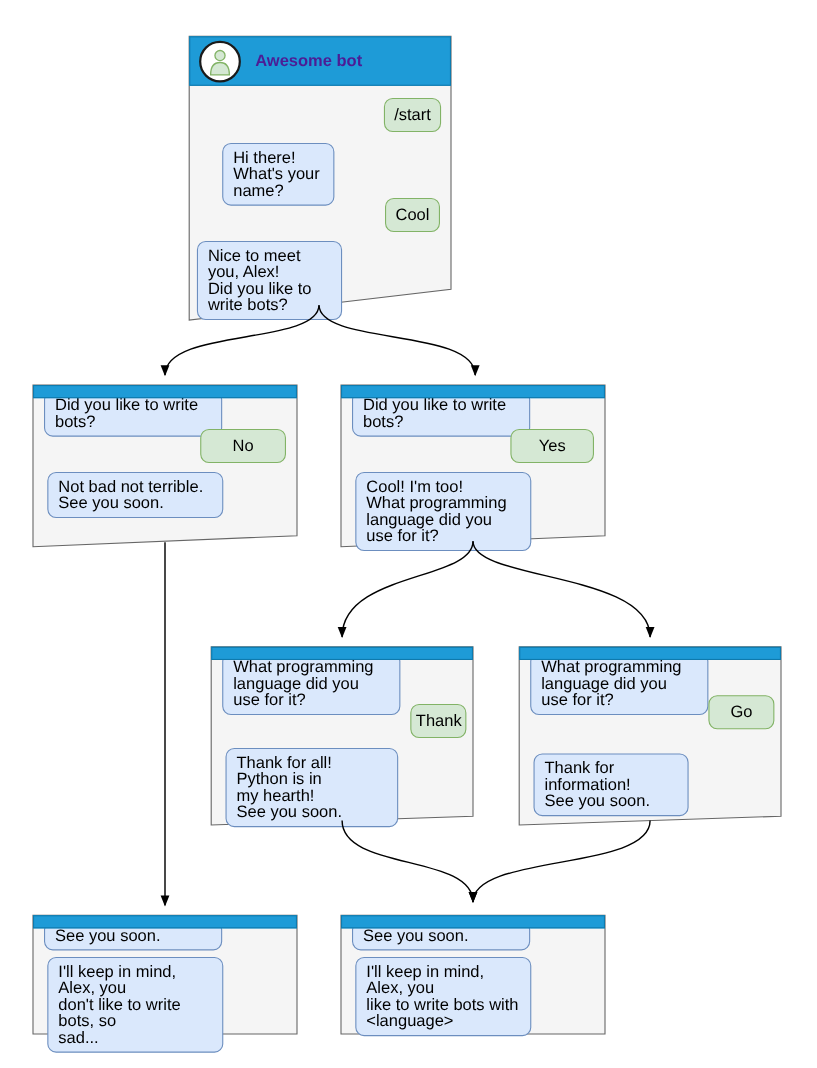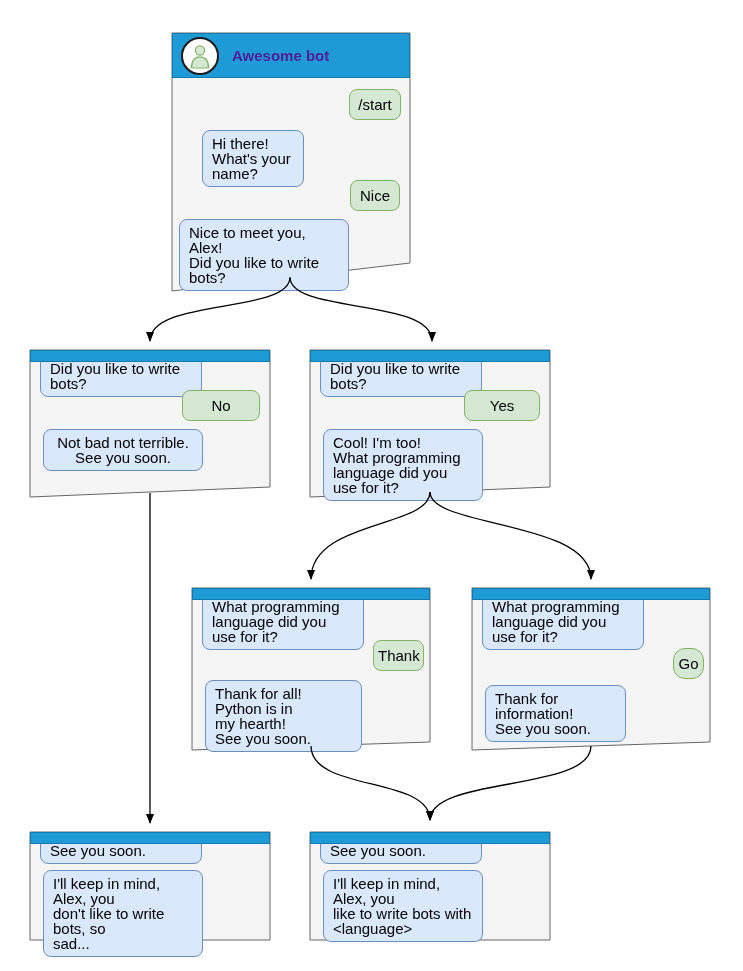--- a/index.html
+++ b/index.html
@@ -58,30 +58,30 @@
         <svg width="26" height="26" viewBox="0 0 26 26">
           <circle cx="13" cy="7.5" r="4.6" fill="#d5e8d4" stroke="#82b366" stroke-width="1.2"></circle>
           <path d="M4.5,25 C4.5,16.5 8,13.8 13,13.8 C18,13.8 21.5,16.5 21.5,25 Z" fill="#d5e8d4" stroke="#82b366" stroke-width="1.2"></path>
         </svg>
       </span>
       <span class="title">Awesome bot</span>
     </div>
     <div class="bubble user" style="right:9px;  top:56px;  width:52px;">/start</div>
     <div class="bubble bot" style="left:7px;   top:97px;  width:102px;margin-left:23px;">Hi there!
 What's your name?</div>
-    <div class="bubble user" style="right:10px; top:147px; width:50px;">Nice</div>
-    <div class="bubble bot" style="left:7px;   top:186px; width:170px;">Nice to meet you, Alex!
+    <div class="bubble user" style="right:10px; top:147px; width:50px;">Cool</div>
+    <div class="bubble bot" style="left:7px;   top:186px; width:132px;">Nice to meet you, Alex!
 Did you like to write bots?</div>
   </div>
 
   <div class="node" style="left:30px; top:350px; width:240px; height:147px;">
     <div class="strip" style="width:240px; height:12px;"></div>
     <div class="bubble bot" style="left:10px;  top:5px;  width:162px;">Did you like to write bots?</div>
     <div class="bubble user" style="right:10px; top:40px; width:78px;">No</div>
-    <div class="bubble bot" style="left:13px;  top:79px; width:160px;text-align:center;">Not bad not terrible.
+    <div class="bubble bot" style="left:13px;  top:79px; width:160px;">Not bad not terrible.
 See you soon.</div>
   </div>
 
   <div class="node" style="left:310px; top:350px; width:240px; height:147px;">
     <div class="strip" style="width:240px; height:12px;"></div>
     <div class="bubble bot" style="left:10px;  top:5px;  width:162px;">Did you like to write bots?</div>
     <div class="bubble user" style="right:10px; top:40px; width:76px;">Yes</div>
     <div class="bubble bot" style="left:13px;  top:79px; width:160px;">Cool! I'm too!
 What programming
 language did you use for it?</div>
@@ -94,21 +94,21 @@
     <div class="bubble user" style="right:6px; top:52px; width:51px;">Thank</div>
     <div class="bubble bot" style="left:13px; top:92px; width:157px;">Thank for all! Python is in
 my hearth!
 See you soon.</div>
   </div>
 
   <div class="node" style="left:472px; top:588px; width:238px; height:162px;">
     <div class="strip" style="width:238px; height:12px;"></div>
     <div class="bubble bot" style="left:10px; top:5px;  width:162px;">What programming
 language did you use for it?</div>
-    <div class="bubble user" style="right:6px; top:60px; width:31px;border-radius:12px;">Go</div>
+    <div class="bubble user" style="right:6px; top:44px; width:60px;">Go</div>
     <div class="bubble bot" style="left:13px; top:97px; width:141px;">Thank for information!
 See you soon.</div>
   </div>
 
   <div class="node" style="left:30px; top:832px; width:240px; height:108px;">
     <div class="strip" style="width:240px; height:12px;"></div>
     <div class="bubble bot" style="left:10px; top:5px;  width:162px;">See you soon.</div>
     <div class="bubble bot" style="left:13px; top:38px; width:160px;">I'll keep in mind, Alex, you
 don't like to write bots, so
 sad...</div>

